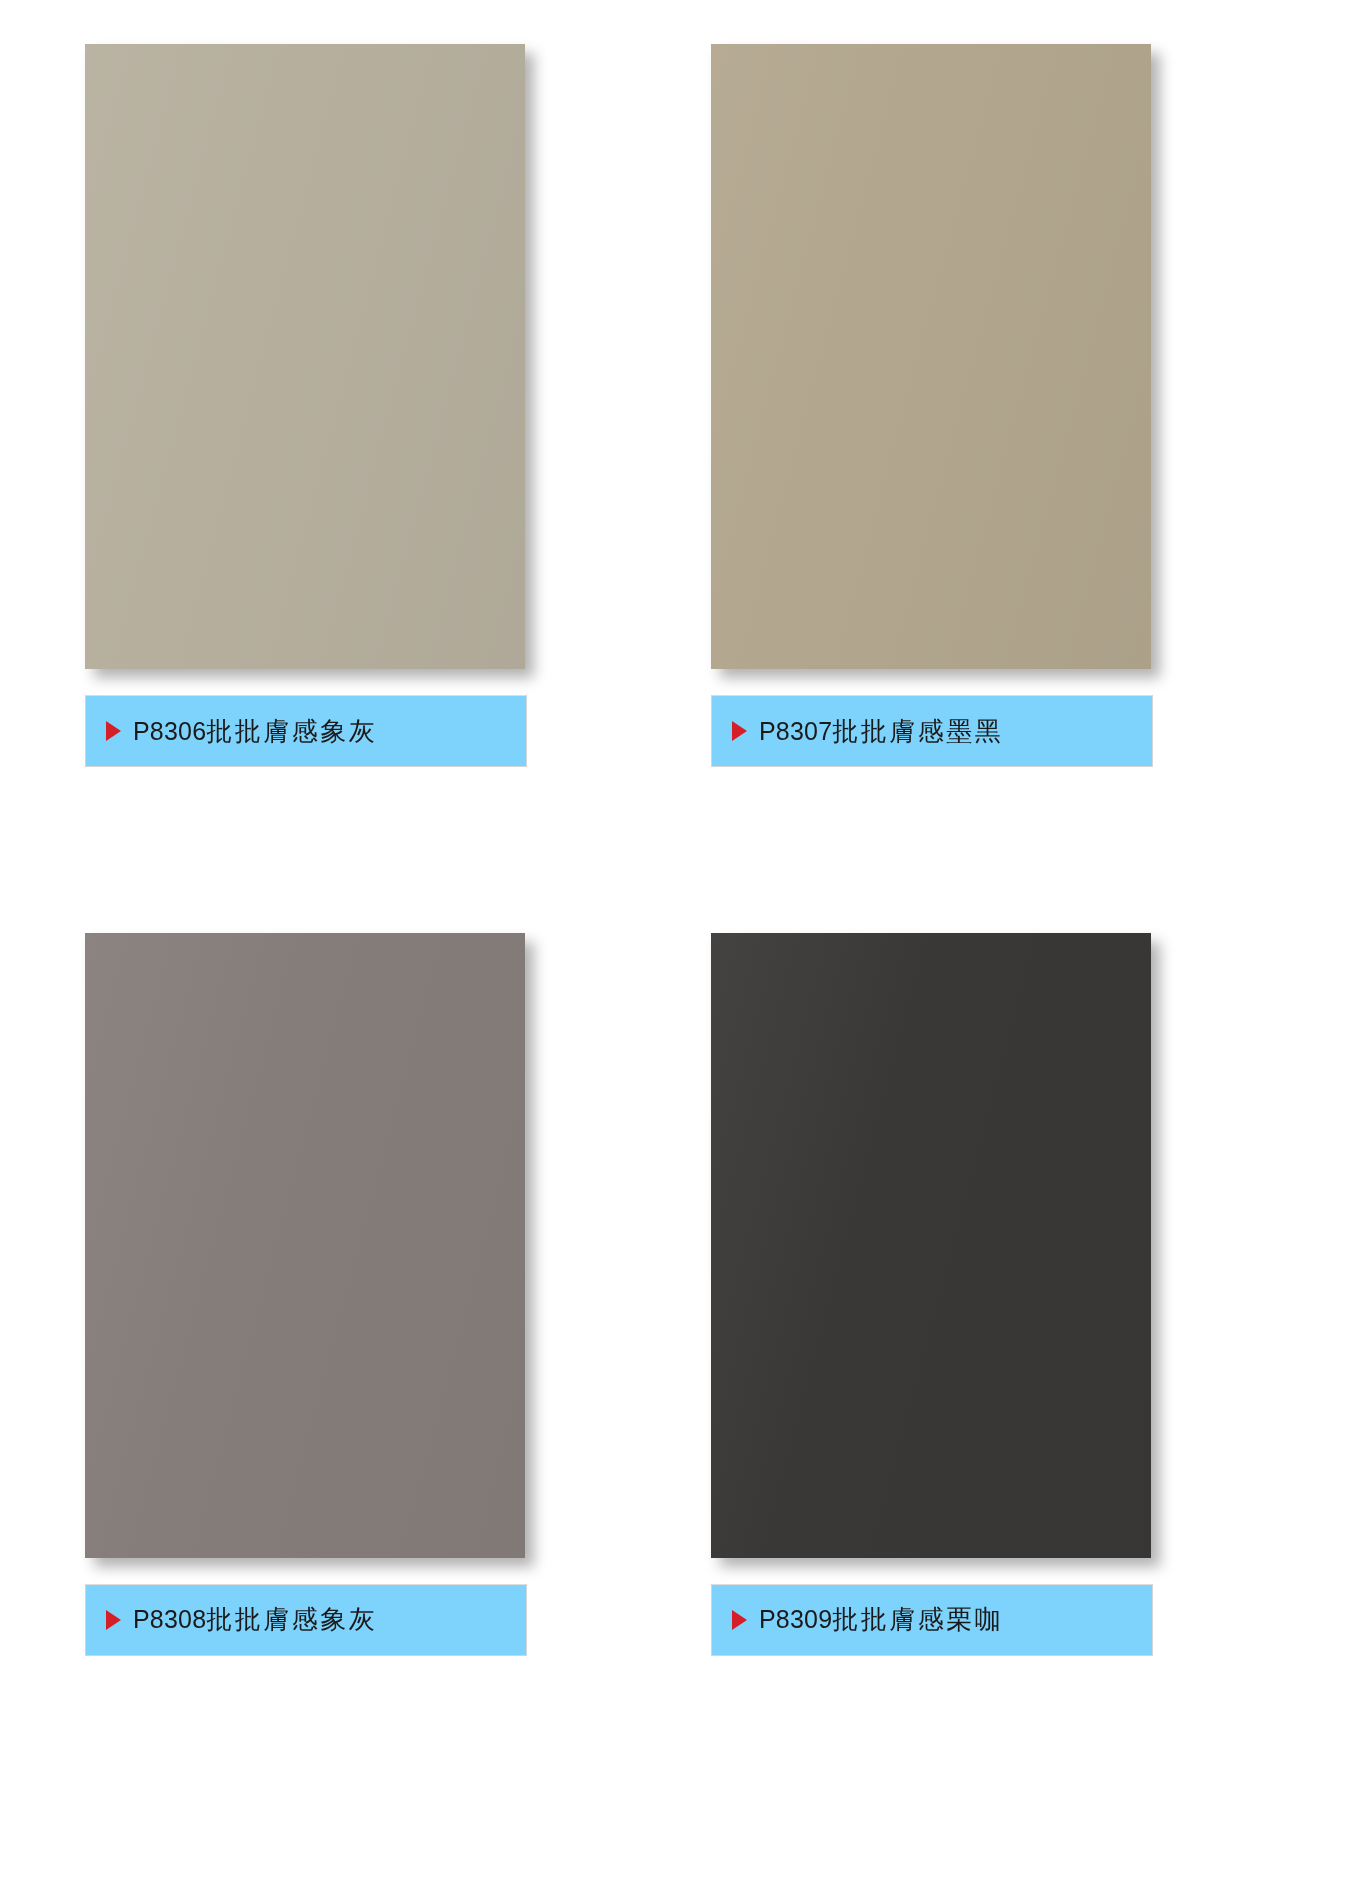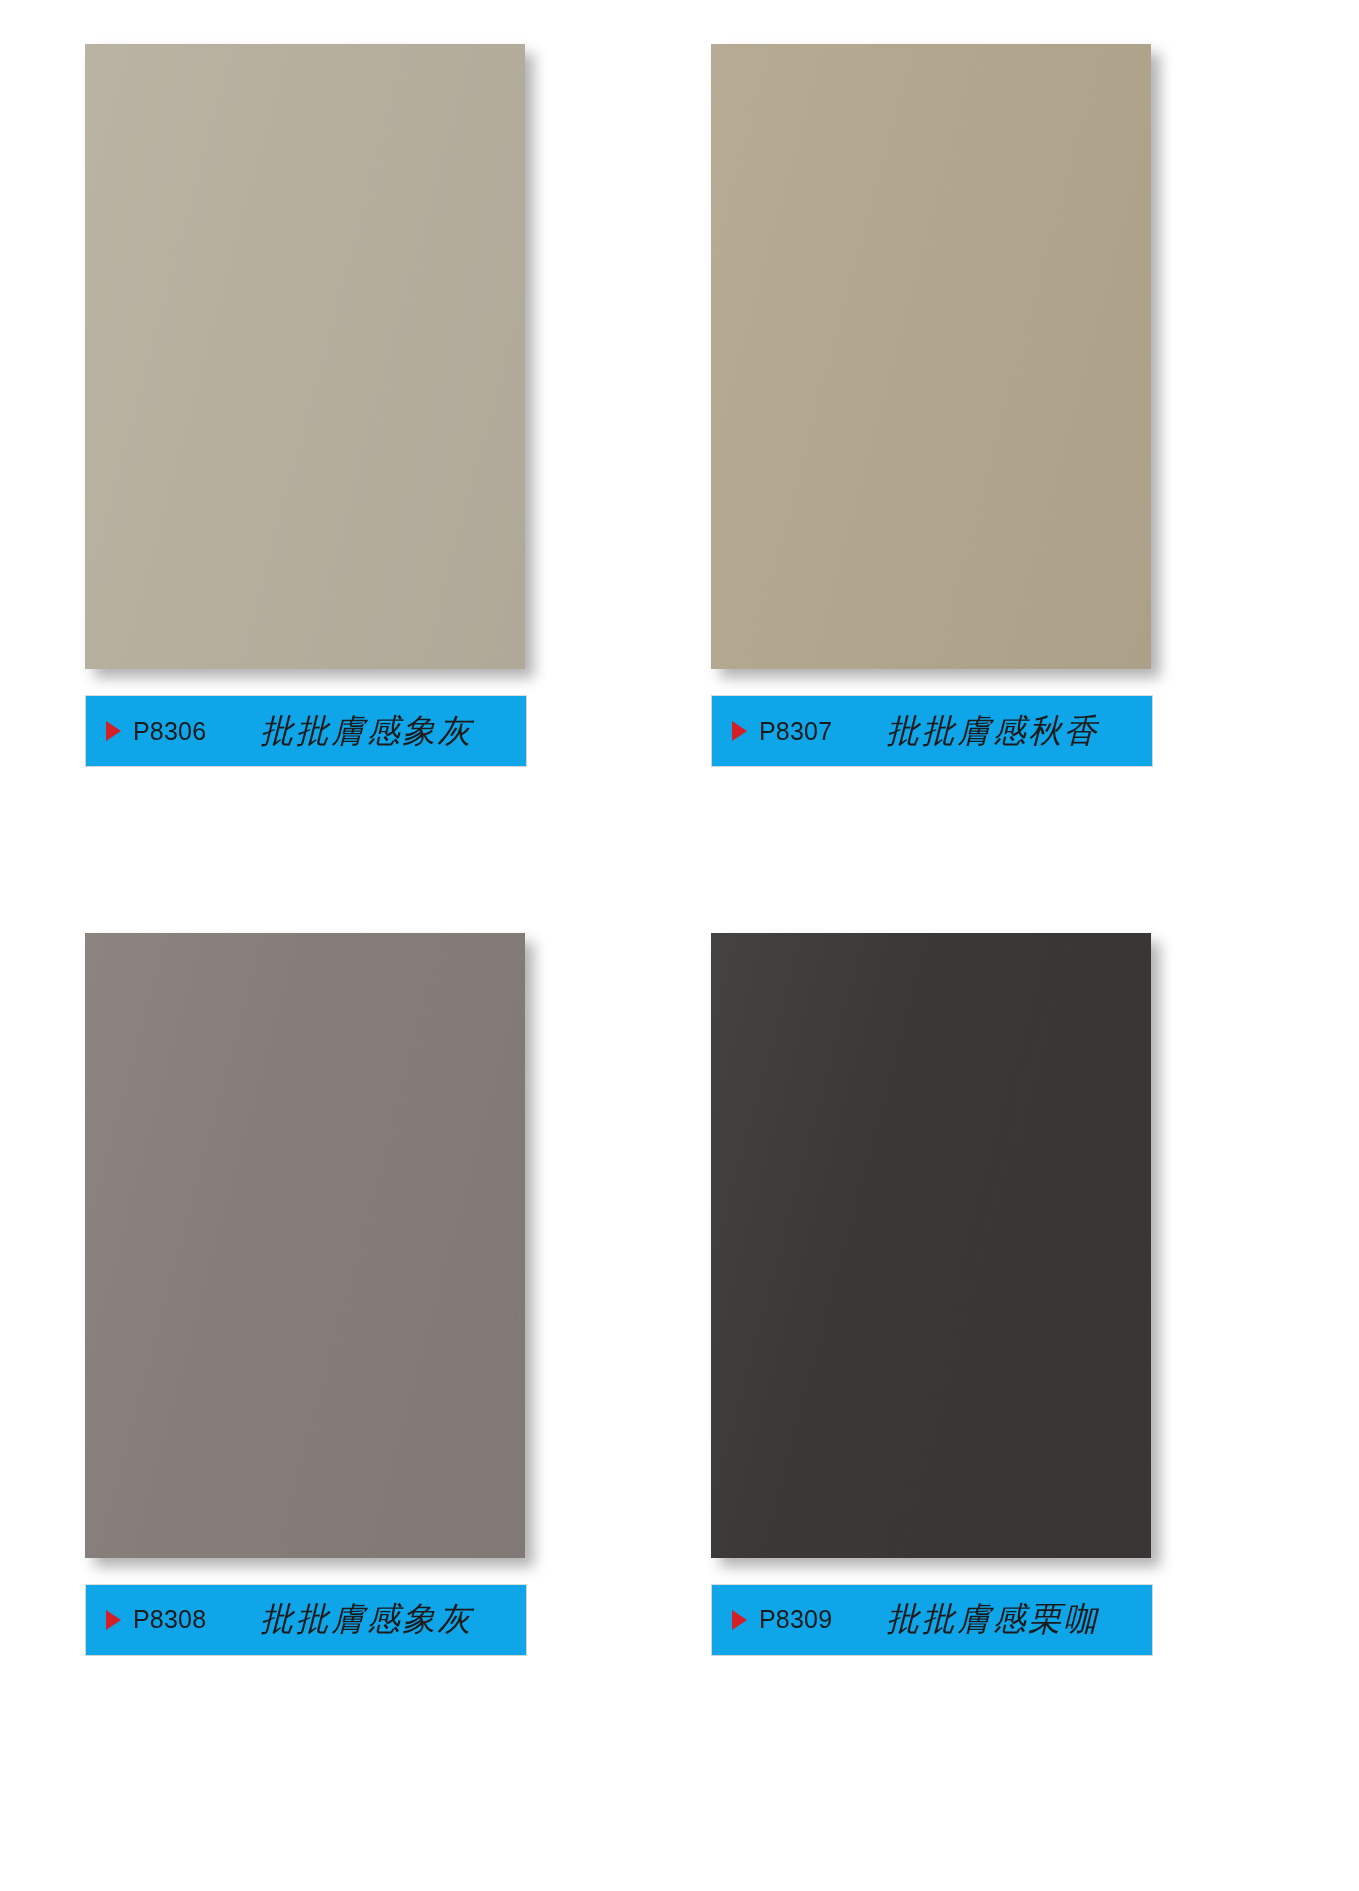--- a/index.html
+++ b/index.html
@@ -57,21 +57,21 @@
     inset: 0;
     background: linear-gradient(105deg, rgba(255,255,255,0.055) 0%, rgba(255,255,255,0.0) 38%, rgba(0,0,0,0.035) 100%);
     pointer-events: none;
   }
 
   .label-bar {
     position: relative;
     width: 442px;
     margin-top: 26px;
     height: 72px;
-    background: #0ea5e9;
+    background: #7dd3fc;
     border: 1px solid #d3d4d4;
     border-top-color: #dcdddd;
     display: flex;
     align-items: center;
     box-sizing: border-box;
     z-index: 1;
   }
 
   .tri-icon {
     width: 0;
@@ -86,27 +86,25 @@
 
   .code {
     font-size: 25px;
     color: #1a1a1a;
     letter-spacing: 0.2px;
     font-family: "Liberation Sans", "DejaVu Sans", sans-serif;
     white-space: nowrap;
   }
 
   .cname {
-    font-size: 33px;
+    font-size: 26px;
     color: #1a1a1a;
-    margin-left: 54px;
     letter-spacing: 2.5px;
     font-family: "DejaVu Sans", "Liberation Sans", sans-serif;
     white-space: nowrap;
-    font-style: italic;
   }
 
   .footer {
     position: absolute;
     left: 0;
     top: 1826px;
     width: 1359px;
     text-align: center;
     font-size: 17px;
     font-weight: bold;
@@ -129,21 +127,21 @@
         <span class="code">P8306</span>
         <span class="cname">批批膚感象灰</span>
       </div>
     </div>
 
     <div class="swatch-card">
       <div class="swatch-chip" style="background-color: rgb(178, 166, 142);"></div>
       <div class="label-bar">
         <span class="tri-icon" style="border-left-color: rgb(213, 31, 38);"></span>
         <span class="code">P8307</span>
-        <span class="cname">批批膚感秋香</span>
+        <span class="cname">批批膚感墨黑</span>
       </div>
     </div>
 
     <div class="swatch-card">
       <div class="swatch-chip" style="background-color: rgb(133, 125, 121);"></div>
       <div class="label-bar">
         <span class="tri-icon" style="border-left-color: rgb(213, 31, 38);"></span>
         <span class="code">P8308</span>
         <span class="cname">批批膚感象灰</span>
       </div>

